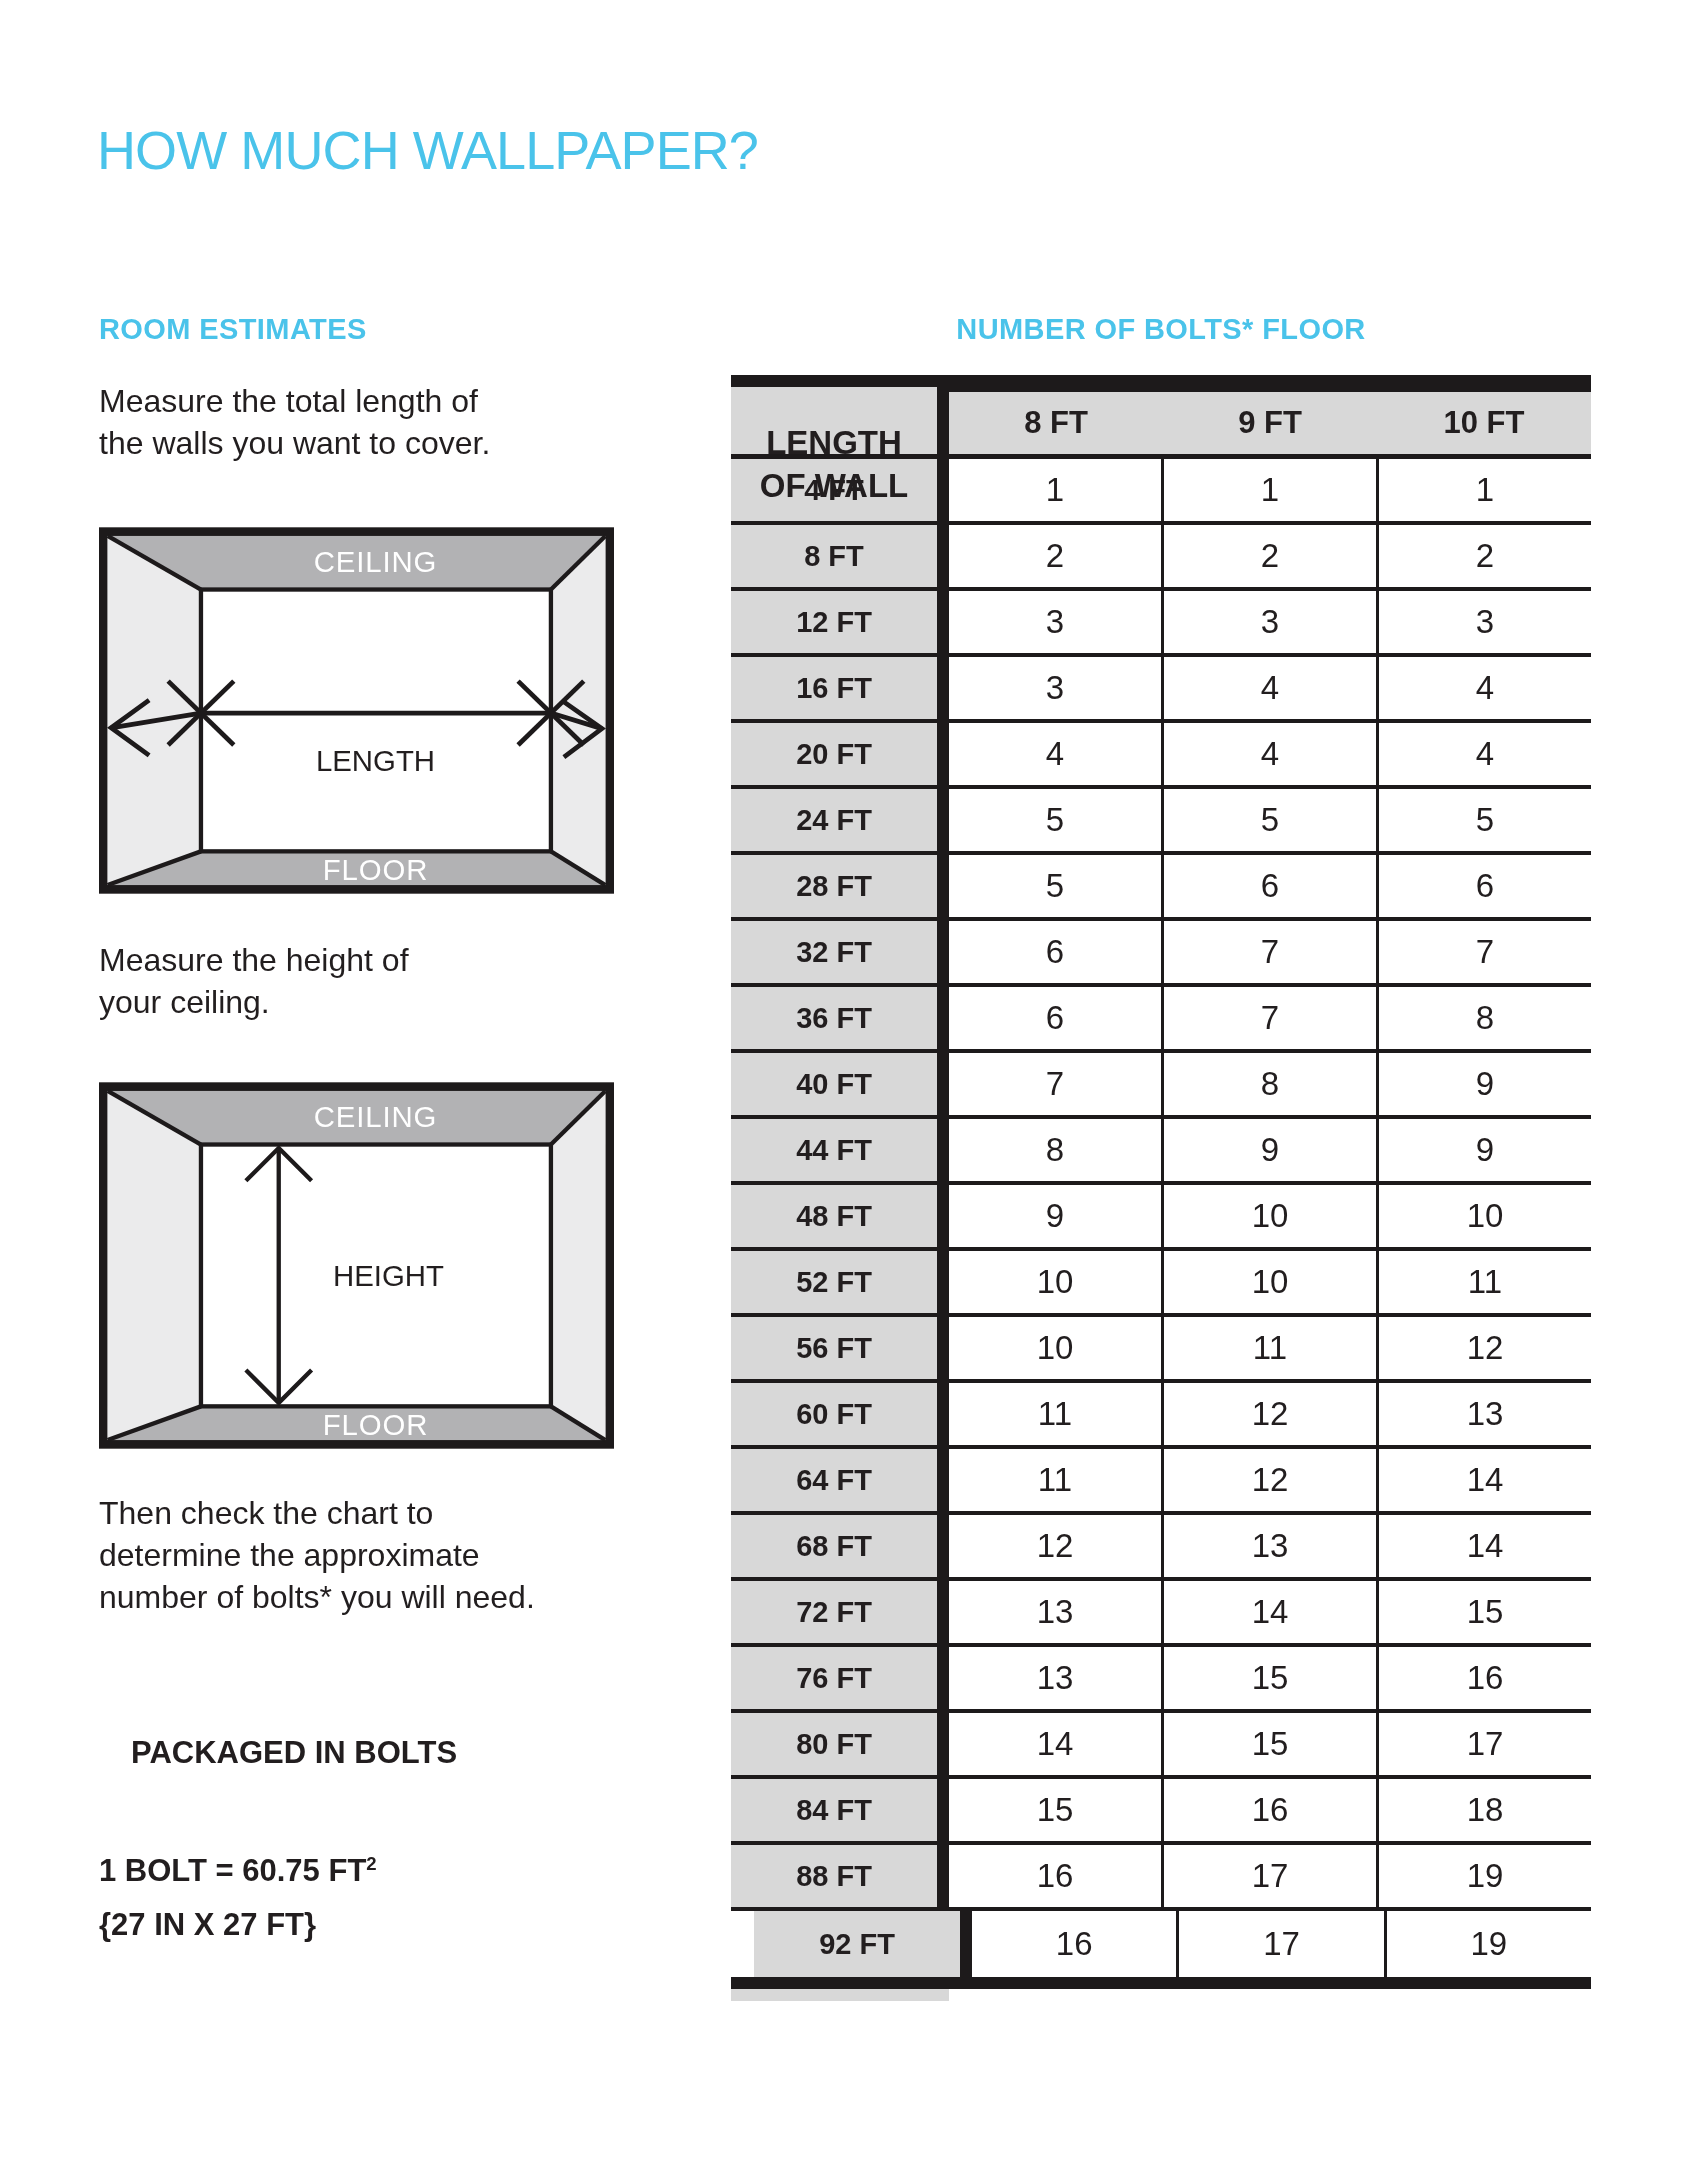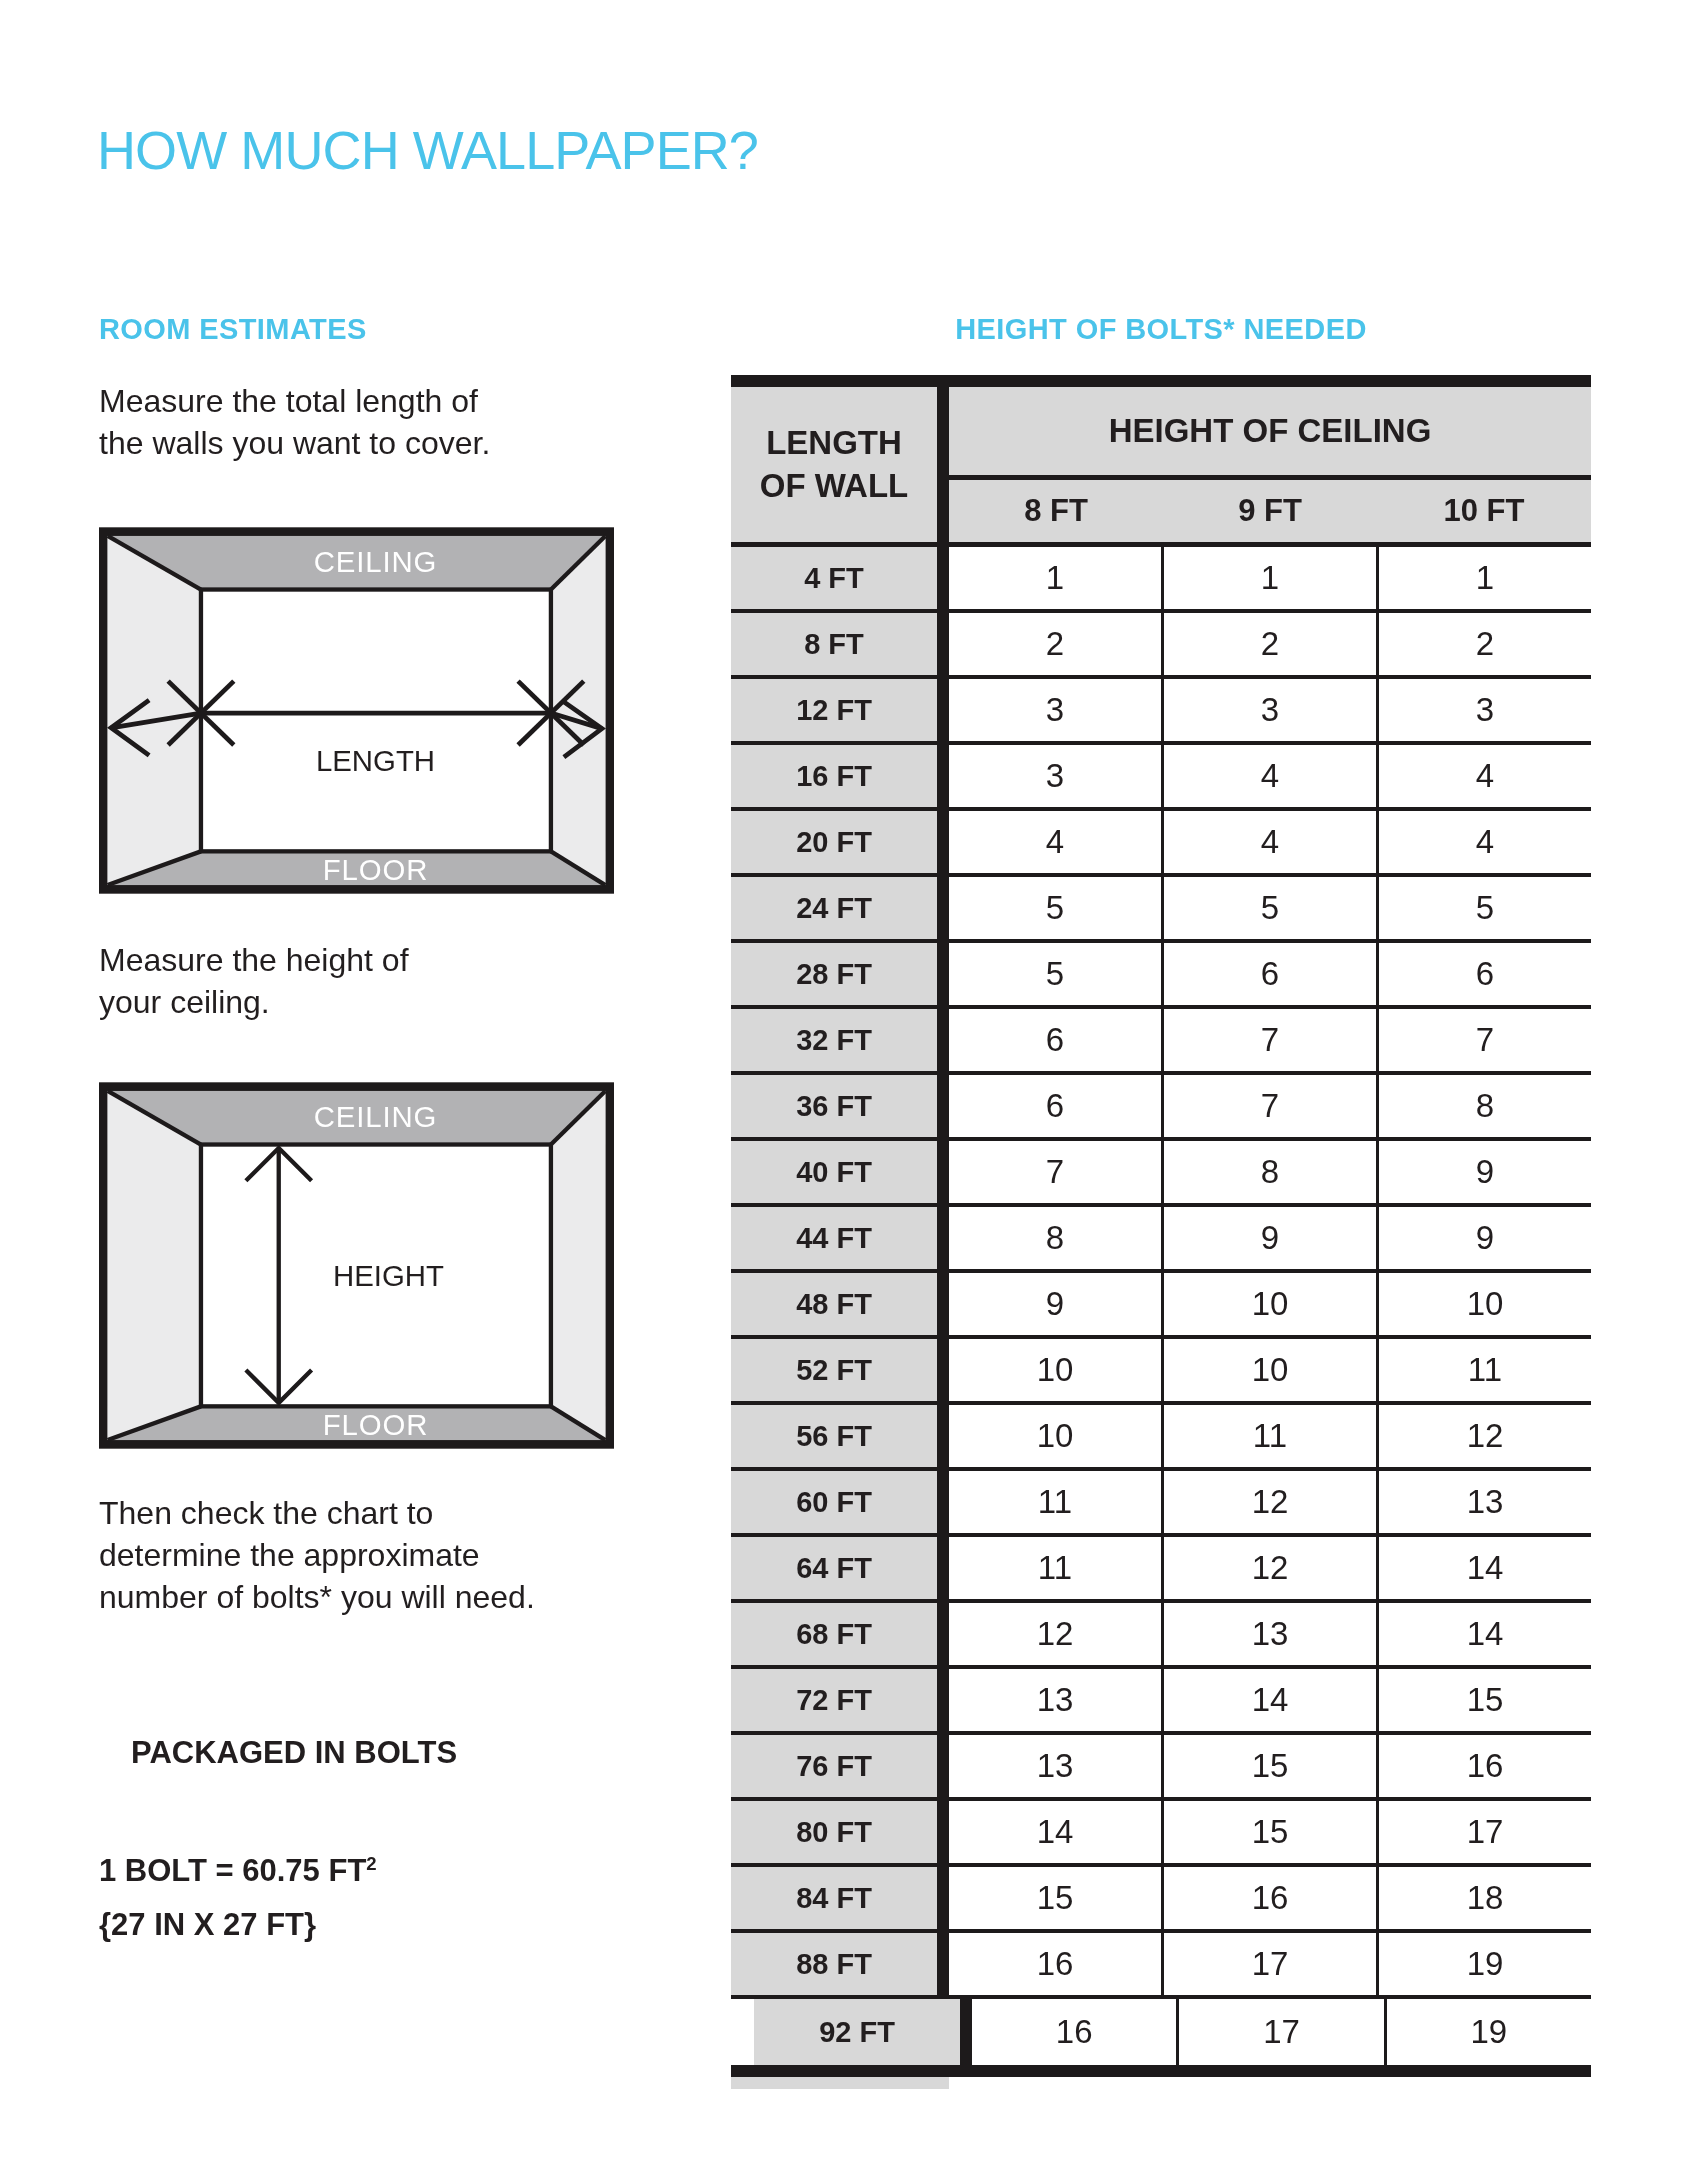--- a/index.html
+++ b/index.html
@@ -110,30 +110,25 @@
 number of bolts* you will need.</div>
 
 <div class="abs bold-note" style="left:99px;top:1732px;">
   <div class="note-indent">PACKAGED IN BOLTS</div>
 </div>
 
 <div class="abs bold-note" style="left:99px;top:1850px;text-align:right;"><span>1 BOLT = 60.75 FT</span><sup>2</sup></div>
 
 <div class="abs bold-note" style="left:99px;top:1904px;">{27 IN X 27 FT}</div>
 
-<div class="abs sec-head" style="left:731px;top:313px;width:860px;text-align:center;">HEIGHT OF BOLTS* NEEDED</div>
+<div class="abs sec-head" style="left:731px;top:313px;width:860px;text-align:center;">NUMBER OF BOLTS* FLOOR</div>
 
 <div class="abs tbl">
   <div class="t-topborder"></div>
 
-  <div class="t-band1">
-    <div class="lcol"></div>
-    <div class="vdiv"></div>
-    <div class="hoc">HEIGHT OF CEILING</div>
-  </div>
 
   <div class="t-thin">
     <div class="lcol"></div>
     <div class="vdiv"></div>
     <div class="thinline"></div>
   </div>
 
   <div class="t-band2">
     <div class="lcol"></div>
     <div class="vdiv"></div>

